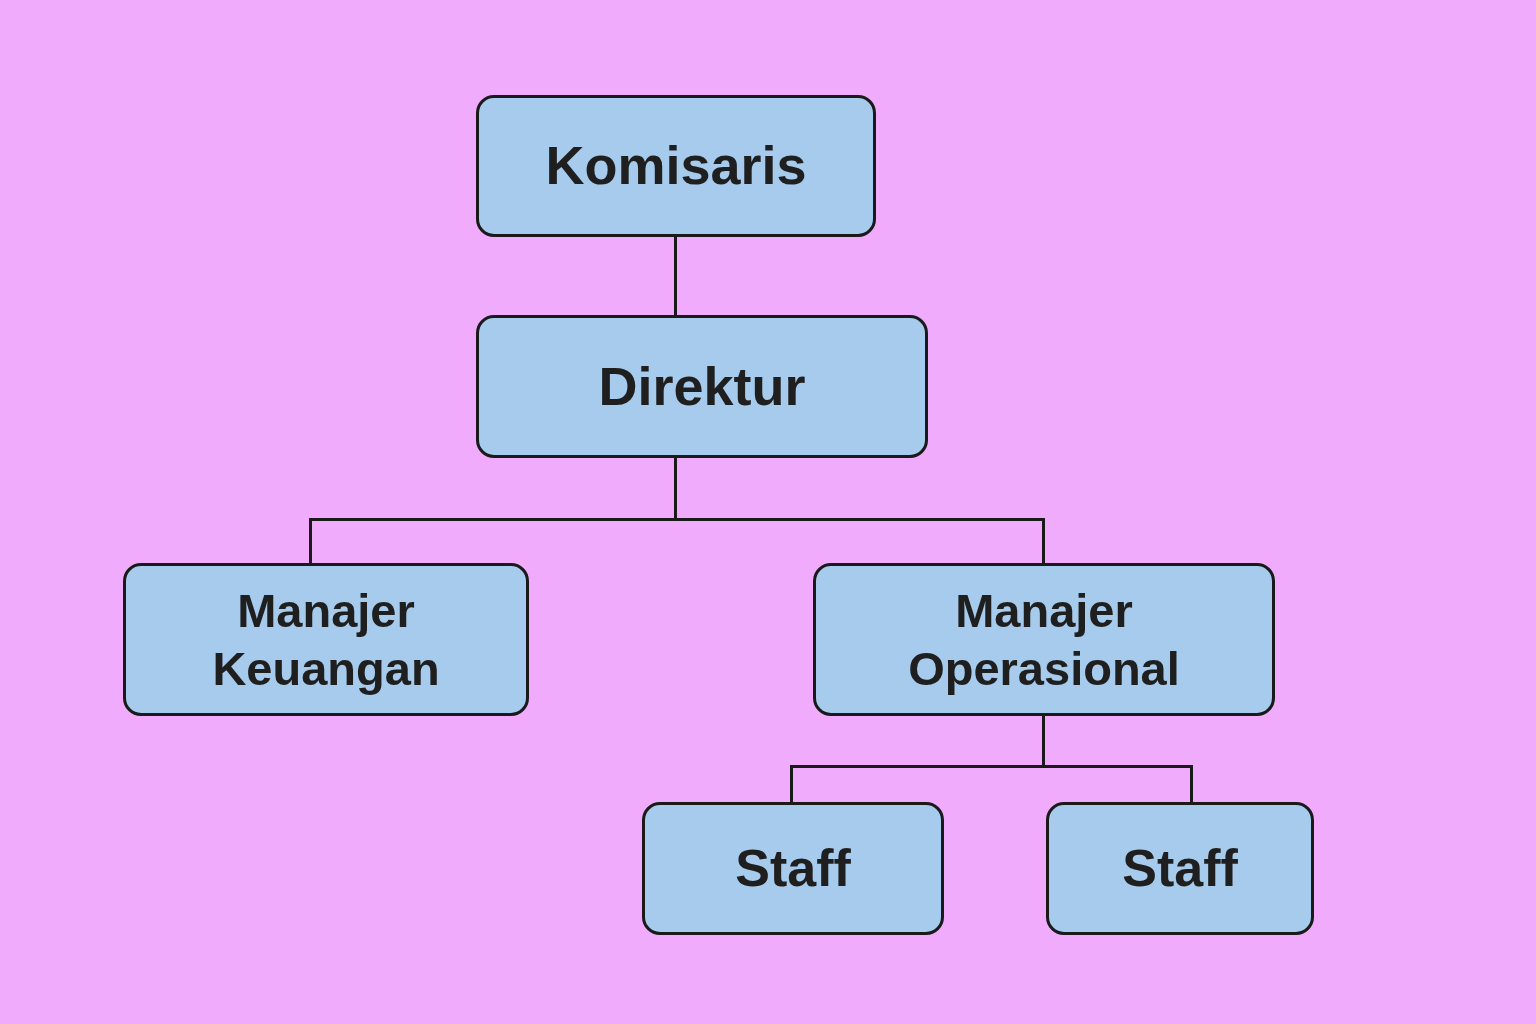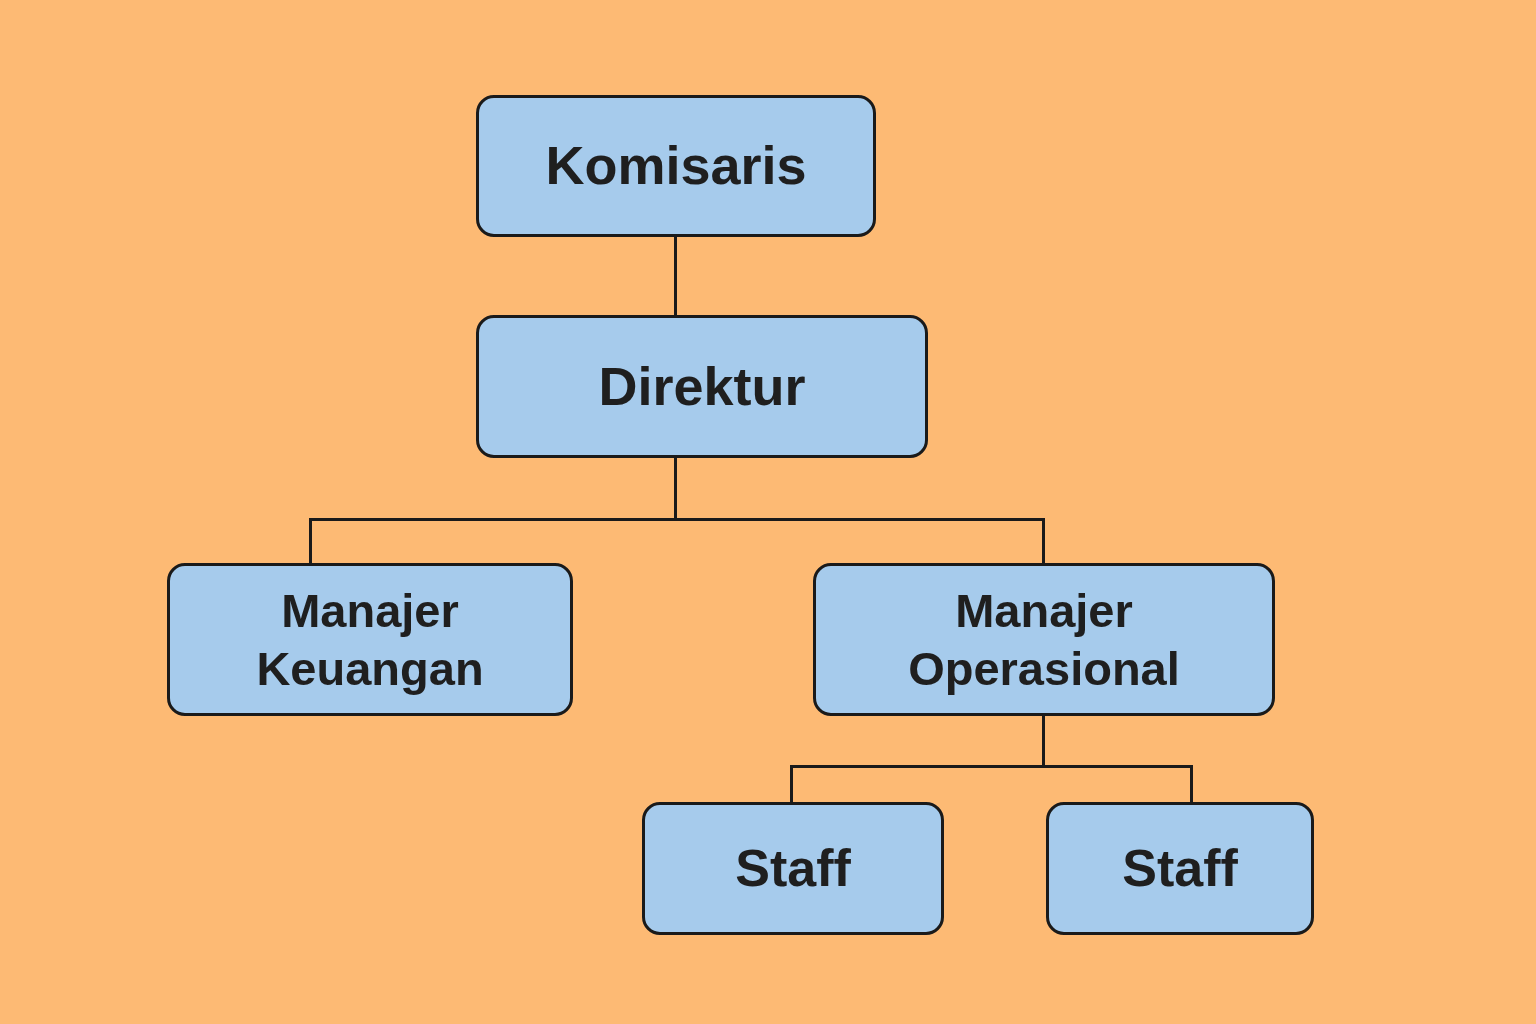--- a/index.html
+++ b/index.html
@@ -10,21 +10,21 @@
     width: 1536px;
     height: 1024px;
     background: #FAF4E2;
     font-family: "Liberation Sans", sans-serif;
     overflow: hidden;
   }
   .canvas {
     position: relative;
     width: 1536px;
     height: 1024px;
-    background: #fdba74;
+    background: #f0abfc;
   }
   .node {
     position: absolute;
     background: #A6CBEC;
     border: 3px solid #1A1A1A;
     border-radius: 18px;
     box-sizing: border-box;
     display: flex;
     align-items: center;
     justify-content: center;
@@ -32,21 +32,21 @@
     color: #1F1F1F;
     font-weight: 700;
   }
   .node .label {
     padding: 0 30px;
     line-height: 1.22;
   }
   
   .node-komisaris   { left: 476px; top: 95px;  width: 400px; height: 142px; font-size: 54px; }
   .node-direktur    { left: 476px; top: 315px; width: 452px; height: 143px; font-size: 54px; }
-  .node-manajer-keuangan    { left: 123px; top: 563px; width: 406px; height: 153px; font-size: 47px; margin-left: 44px; }
+  .node-manajer-keuangan    { left: 123px; top: 563px; width: 406px; height: 153px; font-size: 47px; }
   .node-manajer-operasional { left: 813px; top: 563px; width: 462px; height: 153px; font-size: 47px; text-align: center; }
   .node-staff-1     { left: 642px; top: 802px; width: 302px; height: 133px; font-size: 52px; }
   .node-staff-2     { left: 1046px; top: 802px; width: 268px; height: 133px; font-size: 52px; }
   
   .edge {
     position: absolute;
     background: #1A1A1A;
   }
   .edge-komisaris-direktur        { left: 674px; top: 237px; width: 3px; height: 78px; }
   .edge-direktur-stem             { left: 674px; top: 458px; width: 3px; height: 62px; }

